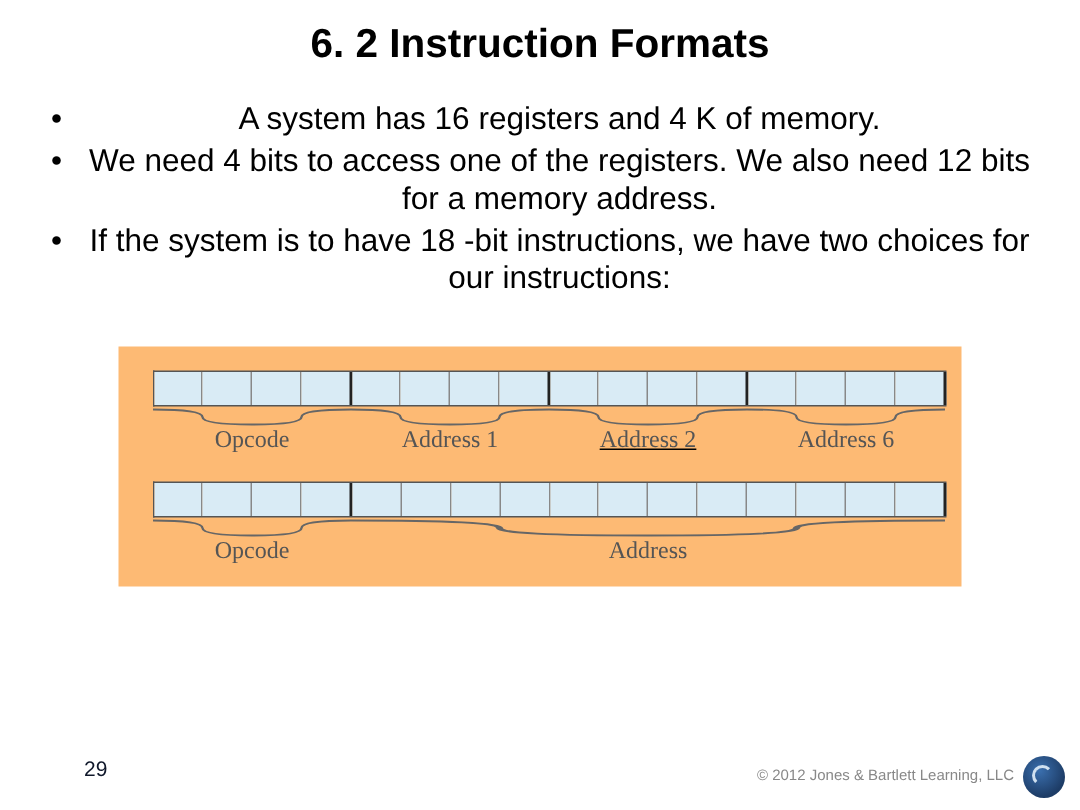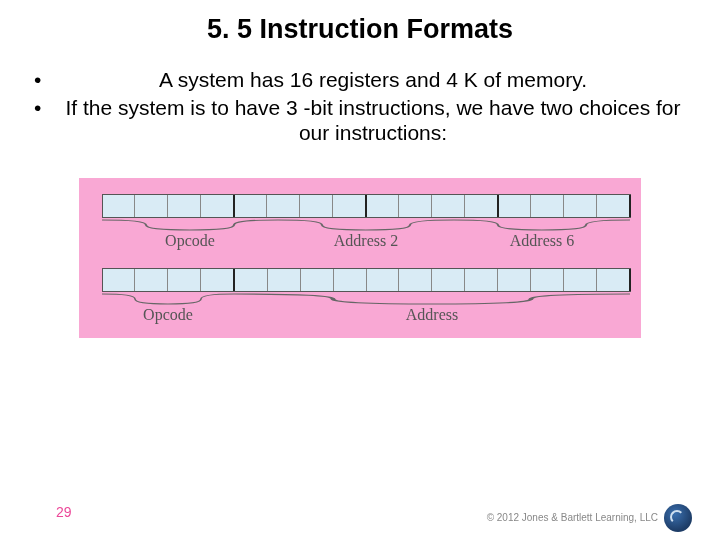--- a/index.html
+++ b/index.html
@@ -45,21 +45,21 @@
   .bullets li::before {
     content: "•";
     position: absolute;
     left: 6px;
     top: 0;
     font-size: 21px;
   }
   .diagram-wrap {
     margin: 32px auto 0 auto;
     width: 562px;
-    background: #f9a8d4;
+    background: #fdba74;
     padding: 16px 0 14px 12px;
     box-sizing: border-box;
   }
   .bitrow {
     display: flex;
     height: 22px;
     border: 1px solid #555;
     border-right: none;
     margin: 0 auto;
     width: 528px;
@@ -92,25 +92,25 @@
     font-size: 16px;
     color: #555;
     margin-top: 0px;
     font-family: "Times New Roman", serif;
   }
   .page-num {
     position: absolute;
     left: 56px;
     bottom: 20px;
     font-size: 14px;
-    color: #ec4899;
+    color: #0f172a;
   }
   .footer {
     position: absolute;
-    right: 28px;
+    right: 10px;
     bottom: 8px;
     text-align: right;
     font-size: 10px;
     color: #888;
     line-height: 1.2;
     display: flex;
     align-items: center;
     gap: 6px;
   }
   .footer .logo {
@@ -131,26 +131,27 @@
     border-right-color:transparent;
     border-radius:50%;
   }
   .footer-text { text-align:right; }
 </style>
 </head>
 <body>
 
 <div class="slide">
 
-  <div class="title">5. 5 Instruction Formats</div>
+  <div class="title">6. 2 Instruction Formats</div>
 
   <div class="bullets">
     <ul>
       <li>A system has 16 registers and 4 K of memory.</li>
-      <li>If the system is to have 3 -bit instructions, we have two choices for our instructions:</li>
+      <li>We need 4 bits to access one of the registers. We also need 12 bits for a memory address.</li>
+      <li>If the system is to have 18 -bit instructions, we have two choices for our instructions:</li>
     </ul>
   </div>
 
   <div class="diagram-wrap">
     <div id="row1">
         <div class="bitrow">
           <div class="cell"></div>
           <div class="cell"></div>
           <div class="cell"></div>
           <div class="cell sep"></div>
@@ -168,20 +169,26 @@
           <div class="cell sep"></div>
         </div>
         <div class="braces">
           <div class="brace-group" style="flex: 4 1 0%;">
             <svg class="brace-svg" viewBox="0 0 100 14" preserveAspectRatio="none">
               <path d="M0 2 Q25 2 25 7 Q25 12 50 12 Q75 12 75 7 Q75 2 100 2" fill="none" stroke="#666" stroke-width="1.2"></path>
             </svg>
             <div class="brace-label">Opcode</div>
           </div>
           <div class="brace-group" style="flex: 4 1 0%;">
+            <svg class="brace-svg" viewBox="0 0 100 14" preserveAspectRatio="none">
+              <path d="M0 2 Q25 2 25 7 Q25 12 50 12 Q75 12 75 7 Q75 2 100 2" fill="none" stroke="#666" stroke-width="1.2"></path>
+            </svg>
+            <div class="brace-label">Address 1</div>
+          </div>
+          <div class="brace-group" style="flex: 4 1 0%; text-decoration: underline;">
             <svg class="brace-svg" viewBox="0 0 100 14" preserveAspectRatio="none">
               <path d="M0 2 Q25 2 25 7 Q25 12 50 12 Q75 12 75 7 Q75 2 100 2" fill="none" stroke="#666" stroke-width="1.2"></path>
             </svg>
             <div class="brace-label">Address 2</div>
           </div>
           <div class="brace-group" style="flex: 4 1 0%;">
             <svg class="brace-svg" viewBox="0 0 100 14" preserveAspectRatio="none">
               <path d="M0 2 Q25 2 25 7 Q25 12 50 12 Q75 12 75 7 Q75 2 100 2" fill="none" stroke="#666" stroke-width="1.2"></path>
             </svg>
             <div class="brace-label">Address 6</div>

